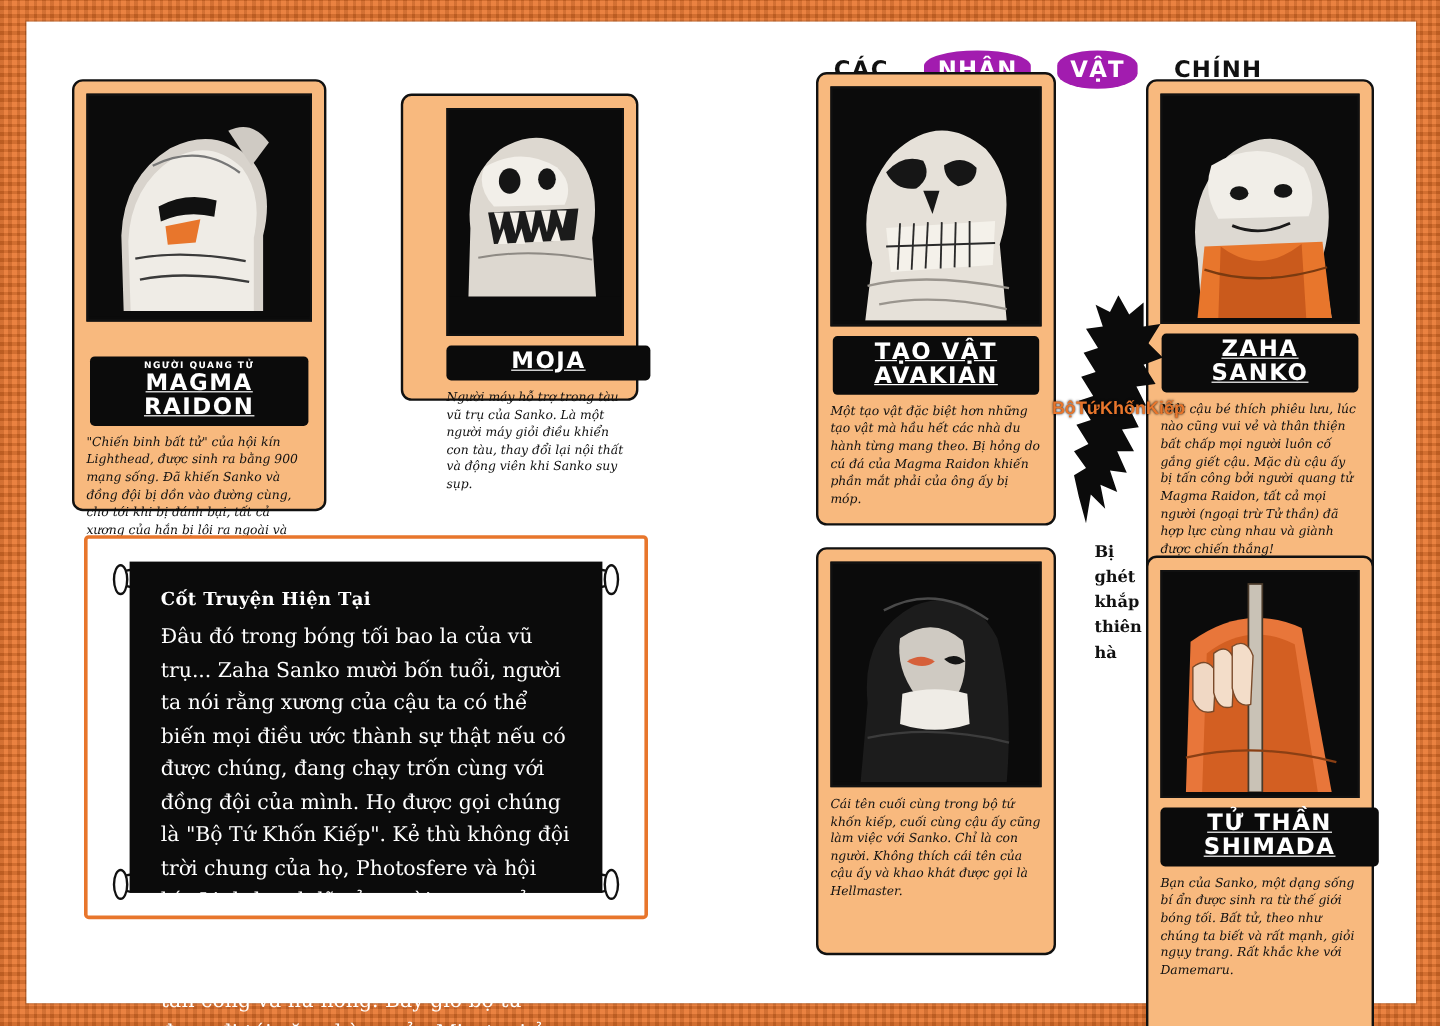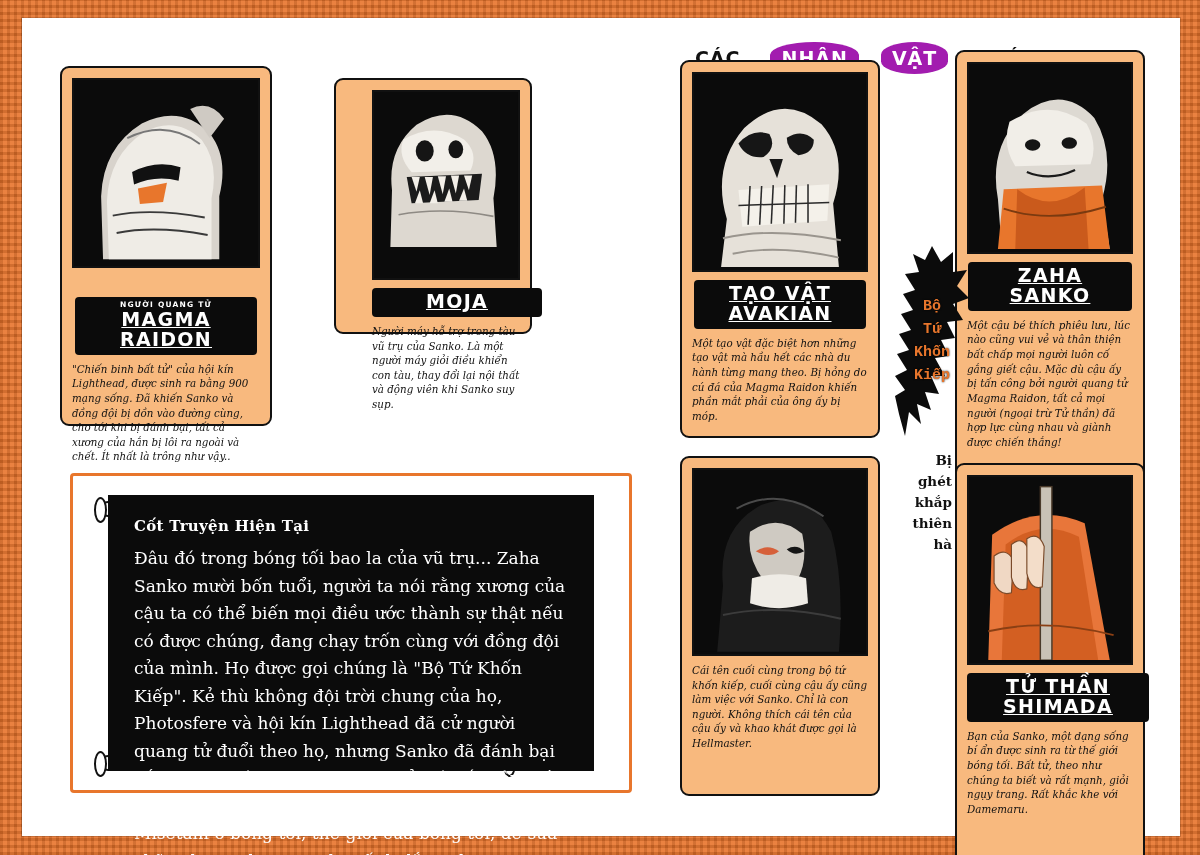--- a/index.html
+++ b/index.html
@@ -94,22 +94,22 @@
     padding:3px 8px;
   }
   .title-word.inv{
     color:#fff;background:#a21caf;border-radius:50%/40%;
     padding:5px 11px;
   }
 
   
   .story{
     position:absolute;
-    left:48px;top:455px;
-    width:562px;height:320px;
+    left:48px;top:428px;
+    width:470px;height:320px;
   }
   .story-frame{
     position:absolute;inset:0;
     border:3px solid #e8762c;
     border-radius:4px;
     background:#fff;
     box-sizing:border-box;
   }
   .story-black{
     position:absolute;
@@ -150,33 +150,33 @@
 
   
   .burst{
     position:absolute;
     left:873px;top:228px;
     width:74px;height:190px;
   }
   .burst svg{position:absolute;inset:0;}
   .burst .txt{
     position:absolute;inset:0;
-    display:flex;flex-direction:column;align-items:center;justify-content:center;
+    display:flex;flex-direction:row;align-items:center;justify-content:center;
     color:#e8762c;
-    font-family:Liberation Mono, monospace;
+    font-family:Liberation Sans, sans-serif;
     font-weight:bold;
     font-size:15px;
     line-height:1.55;
     text-shadow:0 0 2px #000;
   }
   .vert-note{
     position:absolute;
     left:890px;top:432px;
     width:40px;
-    text-align:right;
+    text-align:left;
     font-family:"DejaVu Serif", serif;
     font-size:13.5px;
     line-height:1.55;
     color:#111;
     font-weight:bold;
   }
 
   
   .art{position:absolute;inset:0;}
 </style>
@@ -266,21 +266,21 @@
         <path d="M30 170 Q80 158 152 172" stroke="#9a958e" stroke-width="2" fill="none"></path>
         <path d="M40 186 Q86 176 150 190" stroke="#9a958e" stroke-width="2" fill="none"></path>
       </svg>
     </div>
     <div class="namebar" style="width:160px;">
       <span class="main">TẠO VẬT AVAKIAN</span>
     </div>
     <div class="desc">Một tạo vật đặc biệt hơn những tạo vật mà hầu hết các nhà du hành từng mang theo. Bị hỏng do cú đá của Magma Raidon khiến phần mắt phải của ông ấy bị móp.</div>
   </div>
 
-  <div class="card" style="left:933px;top:32px;width:190px;height:477px;">
+  <div class="card" style="left:933px;top:48px;width:190px;height:477px;">
     <div class="portrait" style="height:192px;">
       <svg class="art" viewBox="0 0 168 192" preserveAspectRatio="none">
         <rect width="168" height="192" fill="#0b0b0b"></rect>
         <path d="M34 192 L30 140 Q20 86 56 52 Q96 20 130 56 Q152 92 138 140 L146 192 Z" fill="#ddd9d2"></path>
         <path d="M42 60 Q84 34 122 62 Q134 84 126 104 L48 106 Q34 84 42 60 Z" fill="#f1eee8"></path>
         <ellipse cx="66" cy="84" rx="8" ry="6" fill="#151515"></ellipse>
         <ellipse cx="104" cy="82" rx="8" ry="6" fill="#151515"></ellipse>
         <path d="M60 112 Q84 122 110 110" stroke="#1a1a1a" stroke-width="2.4" fill="none"></path>
         <path d="M36 130 L138 126 L146 192 L30 192 Z" fill="#e8762c"></path>
         <path d="M50 130 Q84 156 120 128 L124 192 L48 192 Z" fill="#ca5a1c"></path>

